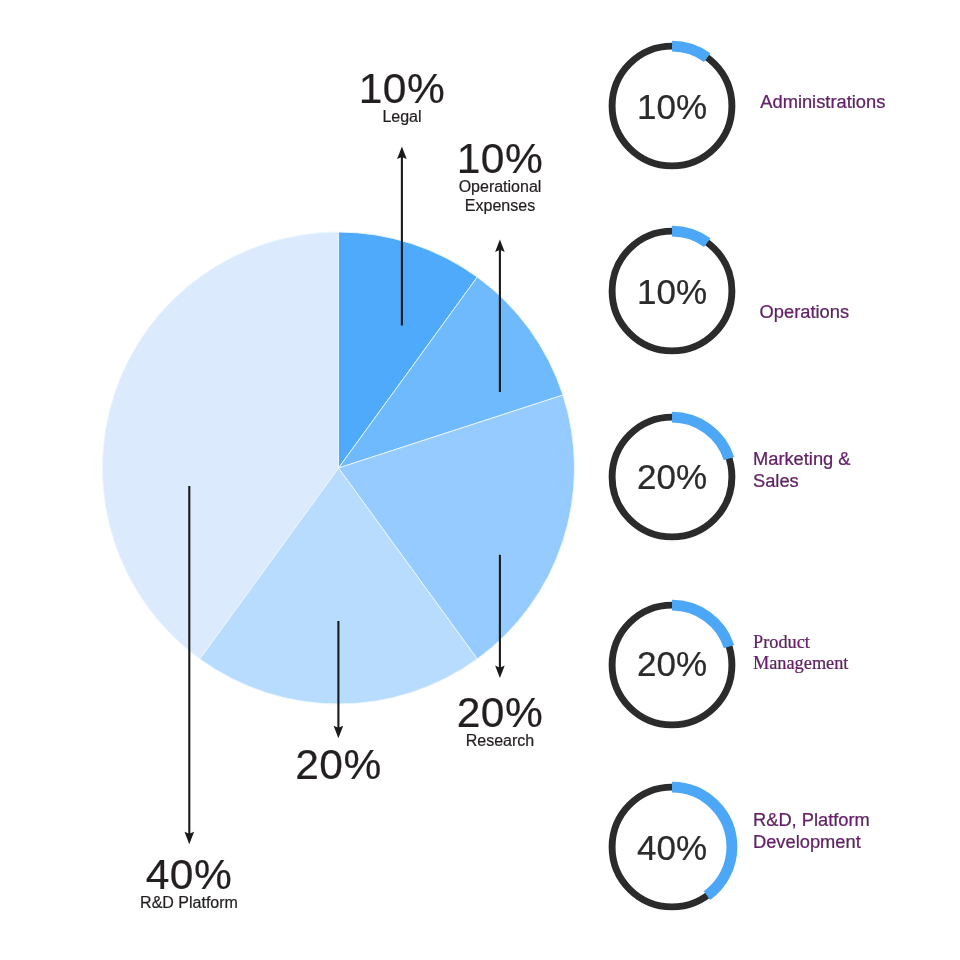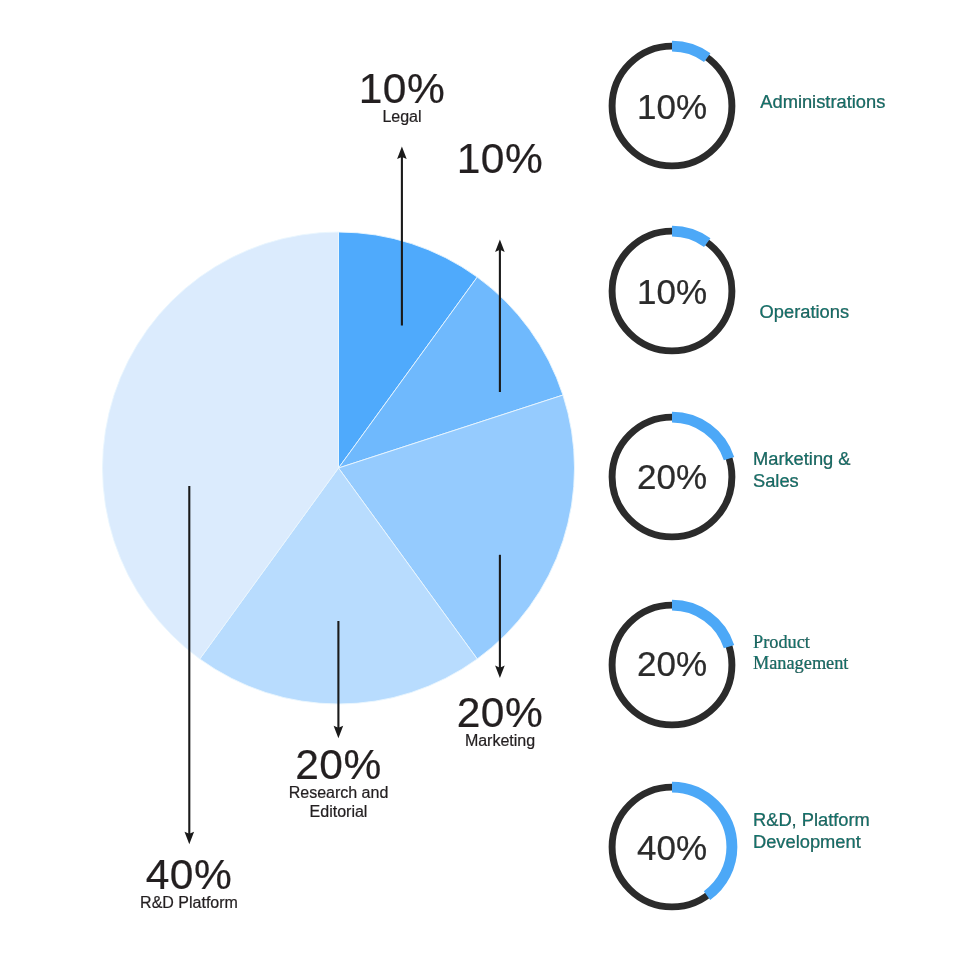--- a/index.html
+++ b/index.html
@@ -46,21 +46,21 @@
     text-align:center;
     font-size:35px;
     line-height:1;
     color:#2b2b2b;
     -webkit-text-stroke:0.22px #2b2b2b;
   }
   .donut-label{
     position:absolute;
     left:146px;
     font-size:18.3px;
-    color:#0f766e;
+    color:#701a75;
     line-height:1.18;
     white-space:pre;
     -webkit-text-stroke:0.22px #231f20;
   }
 </style>
 </head>
 <body>
 
 <div id="stage">
 
@@ -96,29 +96,29 @@
       </g>
     </g>
   </svg>
 
   <div class="callout" style="left:402px;top:68px;">
     <div class="pct">10%</div>
     <div class="cap">Legal</div>
   </div>
   <div class="callout" style="left:500px;top:138px;">
     <div class="pct">10%</div>
+    <div class="cap">Operational
+Expenses</div>
   </div>
   <div class="callout" style="left:500px;top:692px;">
     <div class="pct">20%</div>
-    <div class="cap">Marketing</div>
+    <div class="cap">Research</div>
   </div>
   <div class="callout" style="left:338.5px;top:744px;">
     <div class="pct">20%</div>
-    <div class="cap">Research and
-Editorial</div>
   </div>
   <div class="callout" style="left:189px;top:854px;">
     <div class="pct">40%</div>
     <div class="cap">R&amp;D Platform</div>
   </div>
 
   <div class="donut-row" style="top:41.3px;">
     <svg class="donut-svg" width="130" height="130" viewBox="0 0 130 130">
       <circle class="track" cx="65" cy="65" r="59.9"></circle>
       <circle class="arcv" cx="65" cy="65" r="59.9" stroke-dasharray="37.64 338.73" transform="rotate(-90 65 65)"></circle>

